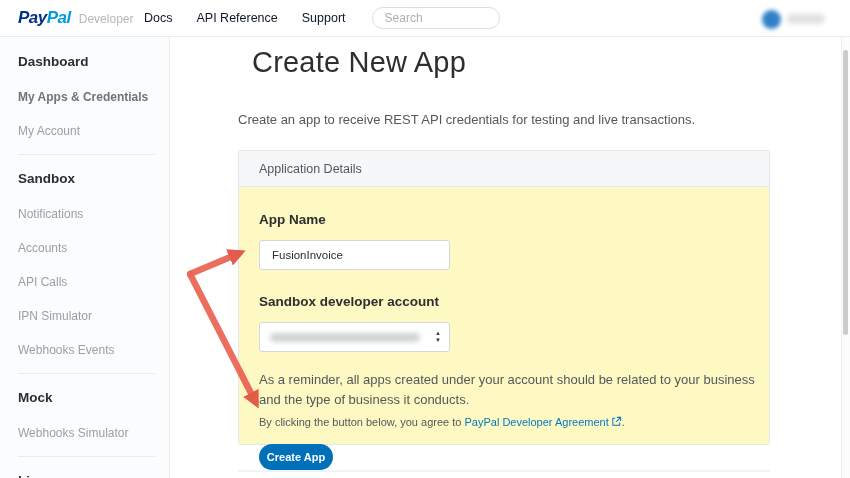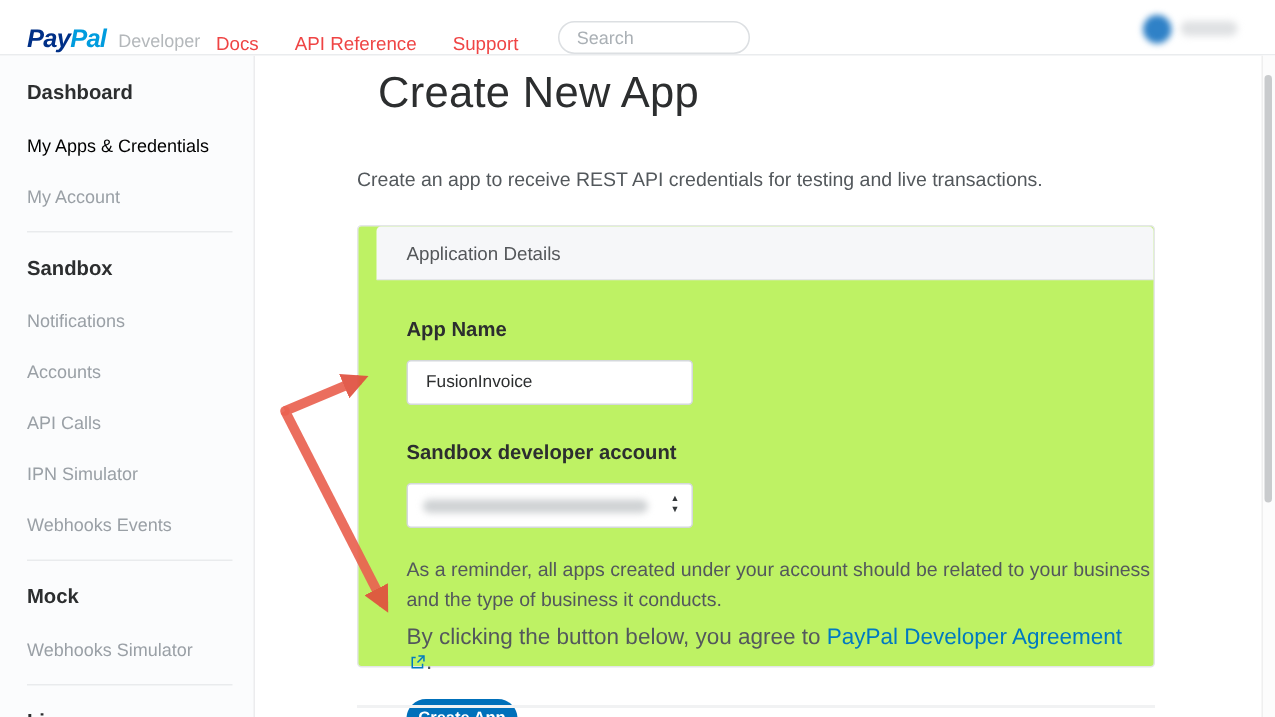--- a/index.html
+++ b/index.html
@@ -4,71 +4,71 @@
 <style>
   * { margin:0; padding:0; box-sizing:border-box; }
   html,body { width:850px; height:478px; }
   body { font-family:"Liberation Sans", sans-serif; background:#fff; }
   .screen { position:relative; width:850px; height:478px; background:#fff; overflow:hidden; }
 
   
   .header {
     position:absolute; top:0; left:0; width:850px; height:37px;
     background:#fff; border-bottom:1px solid #eaecee;
-    display:flex; align-items:flex-end; padding-left:18px; z-index:5;
+    display:flex; align-items:center; padding-left:18px; z-index:5;
   }
   .logo { display:flex; align-items:baseline; width:112px; cursor:pointer; }
   .logo .p1 { font-size:17px; font-weight:bold; font-style:italic; color:#003087; letter-spacing:-0.5px; }
   .logo .p2 { font-size:17px; font-weight:bold; font-style:italic; color:#009cde; letter-spacing:-0.5px; }
   .logo .suffix { font-size:12px; color:#b4b8bb; margin-left:8px; }
   .nav { display:flex; gap:24px; margin-left:14px; }
-  .nav-link { font-size:12.5px; color:#ef4444; cursor:pointer; }
+  .nav-link { font-size:12.5px; color:#0f172a; cursor:pointer; }
   .search-input {
     margin-left:26px; width:128px; height:22px; border:1px solid #dcdfe2; border-radius:12px;
     font-size:12px; padding:0 12px; color:#4a4f54; outline:none; font-family:"Liberation Sans",sans-serif;
   }
   .search-input::placeholder { color:#aab0b5; }
   .user-cluster { position:absolute; right:12px; top:6px; width:76px; height:26px; display:flex; align-items:center; cursor:pointer; }
   .avatar-blur { width:19px; height:19px; border-radius:50%; background:#2f81c7; filter:blur(2px); }
   .name-blur { width:38px; height:10px; border-radius:5px; background:#dfe1e3; filter:blur(2.5px); margin-left:6px; }
 
   
   .sidebar {
     position:absolute; top:37px; left:0; width:170px; height:441px;
     background:#fbfcfd; border-right:1px solid #ececee; padding:17px 0 0 18px; z-index:4;
   }
   .side-title { font-size:13.5px; font-weight:bold; color:#2c2e2f; margin-bottom:17px; }
   .side-item { font-size:12px; color:#9aa0a6; margin-bottom:11px; cursor:pointer; line-height:12px; padding:5px 0 6px 0; }
-  .side-item.active { color:#000000; font-weight:normal; }
+  .side-item.active { color:#737373; font-weight:bold; }
   .side-divider { width:137px; height:1px; background:#e9ebed; margin:7px 0 16px 0; }
 
   
   .main-title { position:absolute; left:252px; top:46px; font-size:29px; font-weight:300; color:#2c2e2f; letter-spacing:0.2px; }
   .intro { position:absolute; left:238px; top:112px; font-size:13px; color:#53585c; }
 
   .panel { position:absolute; left:238px; top:150px; width:532px; height:295px;
-    background:#bef264; border:1px solid #e4e6e8; border-radius:3px;padding-left:12px; }
+    background:#fef9c3; border:1px solid #e4e6e8; border-radius:3px; }
   .panel-header { height:36px; background:#f6f7f9; border-bottom:1px solid #e4e6e8;
     display:flex; align-items:center; padding-left:20px; font-size:12.5px; color:#54575a;
     border-top-left-radius:3px; border-top-right-radius:3px; }
   .panel-body { padding:25px 20px 0 20px; }
 
   .field-label { font-size:13.5px; font-weight:600; color:#2c2e2f; margin-bottom:13px; }
   .app-name-input { width:191px; height:30px; border:1px solid #d4d8db; border-radius:3px;
     font-size:11.5px; color:#2c2e2f; padding:0 12px; outline:none; font-family:"Liberation Sans",sans-serif; }
   .select-wrap { position:relative; width:191px; height:30px; border:1px solid #d4d8db; border-radius:3px;
     background:#fff; margin-bottom:18px; cursor:pointer; display:flex; align-items:center; }
   .select-blur { width:150px; height:9px; border-radius:5px; background:#cfd2d4; filter:blur(2.5px); margin-left:10px; }
   .select-spinner { position:absolute; right:8px; top:7px; display:flex; flex-direction:column; align-items:center; line-height:7px; }
   .select-spinner span { font-size:6px; color:#33373a; }
 
   .gap-after-input { height:24px; }
 
   .reminder { font-size:13px; color:#53585c; line-height:20px; width:505px; }
-  .agreement { font-size:15px; color:#53585c; margin-top:6px; }
+  .agreement { font-size:11px; color:#53585c; margin-top:6px; }
   .agreement a { color:#0079c1; text-decoration:none; cursor:pointer; }
   .ext-icon { display:inline-block; vertical-align:-1px; margin-left:2px; }
 
   .create-btn { margin-top:15px; width:74px; height:26px; border:none; border-radius:13px;
     background:#0070ba; color:#fff; font-size:11px; font-weight:bold; cursor:pointer;
     font-family:"Liberation Sans",sans-serif; }
 
   .bottom-divider { position:absolute; left:238px; top:470px; width:532px; height:2px; background:#f1f2f3; }
 
   

